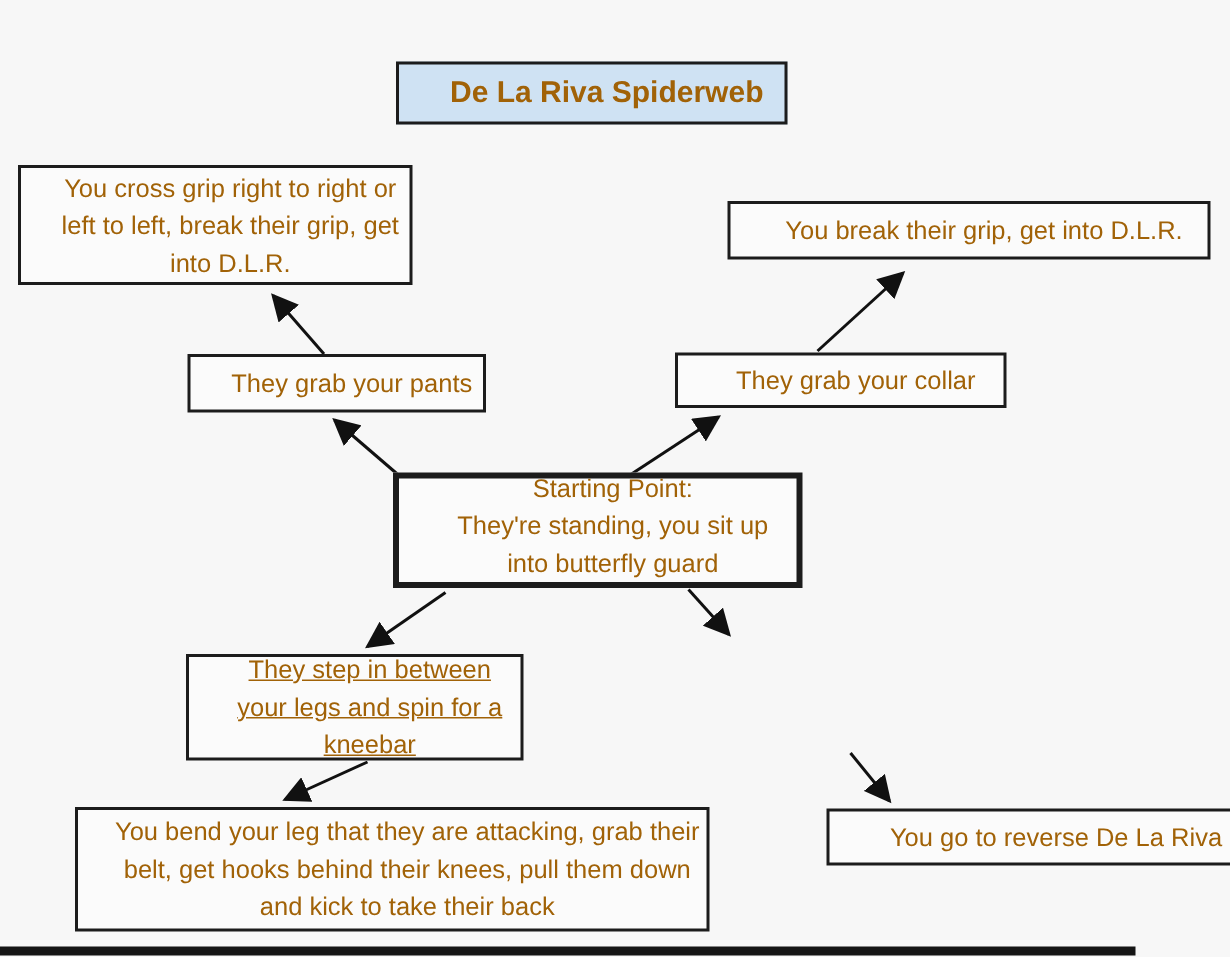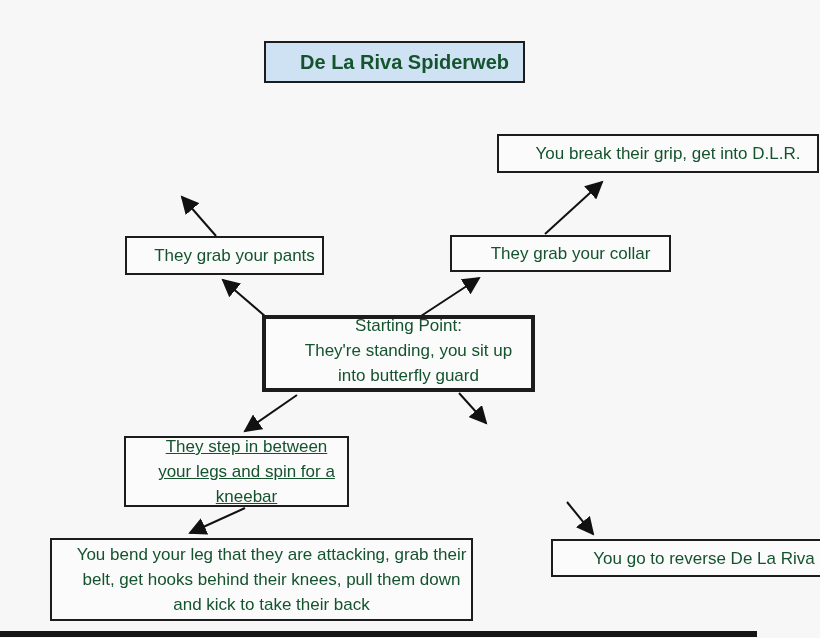--- a/index.html
+++ b/index.html
@@ -23,37 +23,37 @@
   }
   .node {
     position: absolute;
     box-sizing: border-box;
     background: #fbfbfb;
     border: 2px solid #1c1c1c;
     display: flex;
     align-items: center;
     justify-content: center;
     text-align: center;
-    color: #14532d;
+    color: #a16207;
     font-size: 17px;
     line-height: 25px;
     overflow: hidden;
     padding-left: 20px;
   }
   .node .lbl { white-space: pre-line; padding: 0 4px; }
 
   .title-box {
     left: 264px; top: 41px; width: 261px; height: 42px;
     background: #cfe2f3;
     font-weight: bold;
     font-size: 20px;
     line-height: 24px;
   }
   .box-cross-grip   { left: 12px;  top: 110px; width: 263px; height: 80px; }
-  .box-break-grip   { left: 485px; top: 134px; width: 322px; height: 39px; margin-left: 12px; }
+  .box-break-grip   { left: 485px; top: 134px; width: 322px; height: 39px; }
   .box-grab-pants   { left: 125px; top: 236px; width: 199px; height: 39px; }
   .box-grab-collar  { left: 433px; top: 235px; width: 221px; height: 37px; margin-left: 17px; }
   .box-starting     { left: 262px; top: 315px; width: 273px; height: 77px; border-width: 4px; align-items: flex-end; }
   .box-kneebar      { left: 124px; top: 436px; width: 225px; height: 71px; text-decoration: underline; }
   .box-straighten   { left: 466px; top: 427px; width: 331px; height: 74px; }
   .box-reverse-dlr  { left: 524px; top: 539px; width: 286px; height: 38px; margin-left: 27px; }
   .box-bend-leg     { left: 50px;  top: 538px; width: 423px; height: 83px; }
 
   .bottom-bar {
     position: absolute;
@@ -80,20 +80,23 @@
     <line x1="297" y1="395" x2="245" y2="431" stroke="#111111" stroke-width="2" marker-end="url(#ah)"></line>
     <line x1="459" y1="393" x2="486" y2="423" stroke="#111111" stroke-width="2" marker-end="url(#ah)"></line>
     <line x1="567" y1="502" x2="593" y2="534" stroke="#111111" stroke-width="2" marker-end="url(#ah)"></line>
     <line x1="245" y1="508" x2="190" y2="533" stroke="#111111" stroke-width="2" marker-end="url(#ah)"></line>
   </svg>
 
   <div class="node title-box">
     <span class="lbl">De La Riva Spiderweb</span>
   </div>
 
+  <div class="node box-cross-grip">
+    <span class="lbl">You cross grip right to right or left to left, break their grip, get into D.L.R.</span>
+  </div>
 
   <div class="node box-break-grip">
     <span class="lbl">You break their grip, get into D.L.R.</span>
   </div>
 
   <div class="node box-grab-pants">
     <span class="lbl">They grab your pants</span>
   </div>
 
   <div class="node box-grab-collar">

